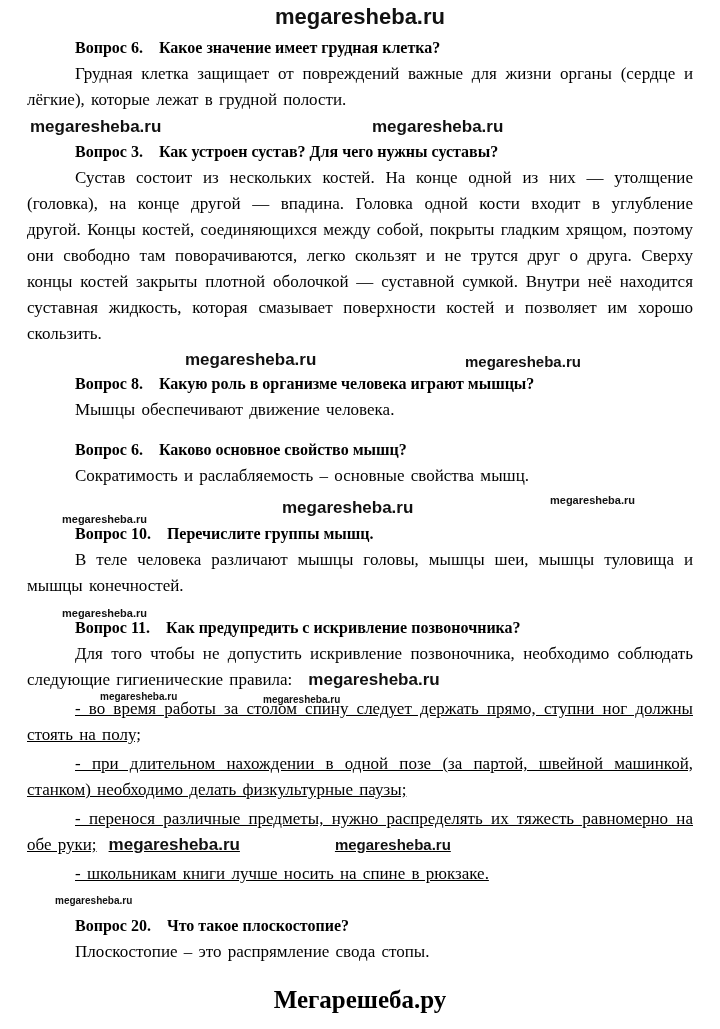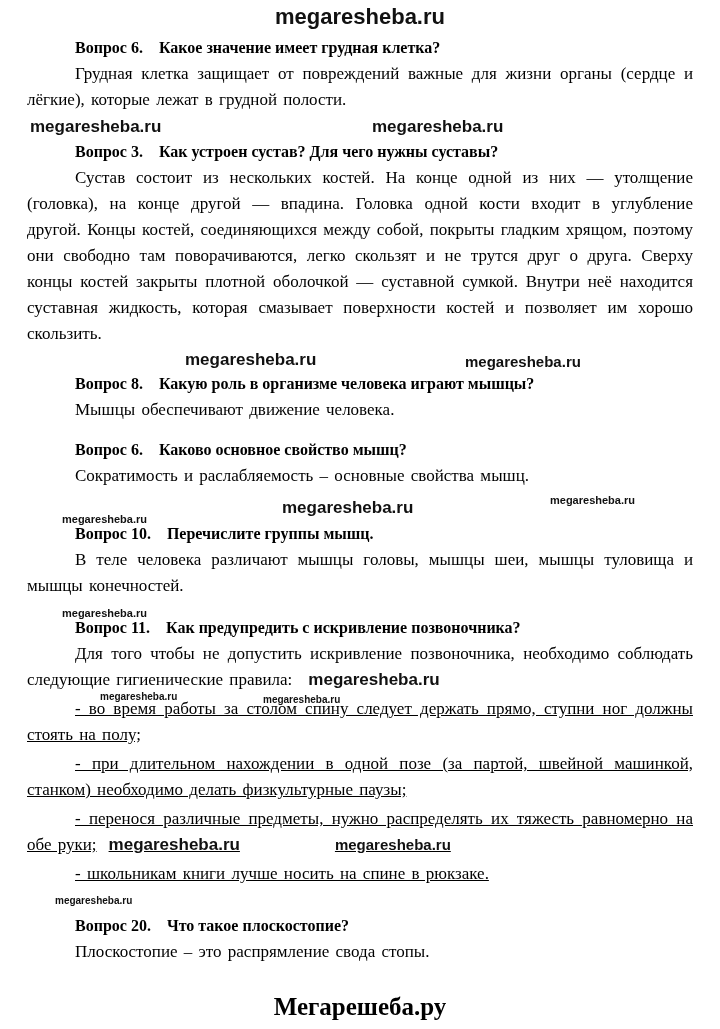--- a/index.html
+++ b/index.html
@@ -28,21 +28,21 @@
   .c3{left:35px;top:17px;}
   .s1{left:35px;top:1px;}
   .s2{left:28px;top:1px;}
   .ov1{position:absolute;left:25px;top:-9px;}
   .ov2{position:absolute;left:188px;top:-6px;}
   .after-intro{margin-left:16px;}
   .i4a{margin-left:12px;}
   .i4b{margin-left:95px;font-size:15px;}
   .spacer{height:14px;}
   .spacer-sm{height:10px;}
-  .footer{position:absolute;left:0;right:0;bottom:8px;text-align:center;font-weight:bold;font-size:25px;line-height:28px;font-family:"Liberation Serif",serif;color:#000;}
+  .footer{position:absolute;left:0;right:0;bottom:15px;text-align:center;font-weight:bold;font-size:25px;line-height:28px;font-family:"Liberation Serif",serif;color:#000;}
 </style>
 </head>
 <body>
 
 <div class="page">
 
   <div class="site-header">megaresheba.ru</div>
 
   <p class="q-heading"><span class="q-label">Вопрос 6.</span><span>Какое значение имеет грудная клетка?</span></p>
   <p class="answer">Грудная клетка защищает от повреждений важные для жизни органы (сердце и лёгкие), которые лежат в грудной полости.</p>

